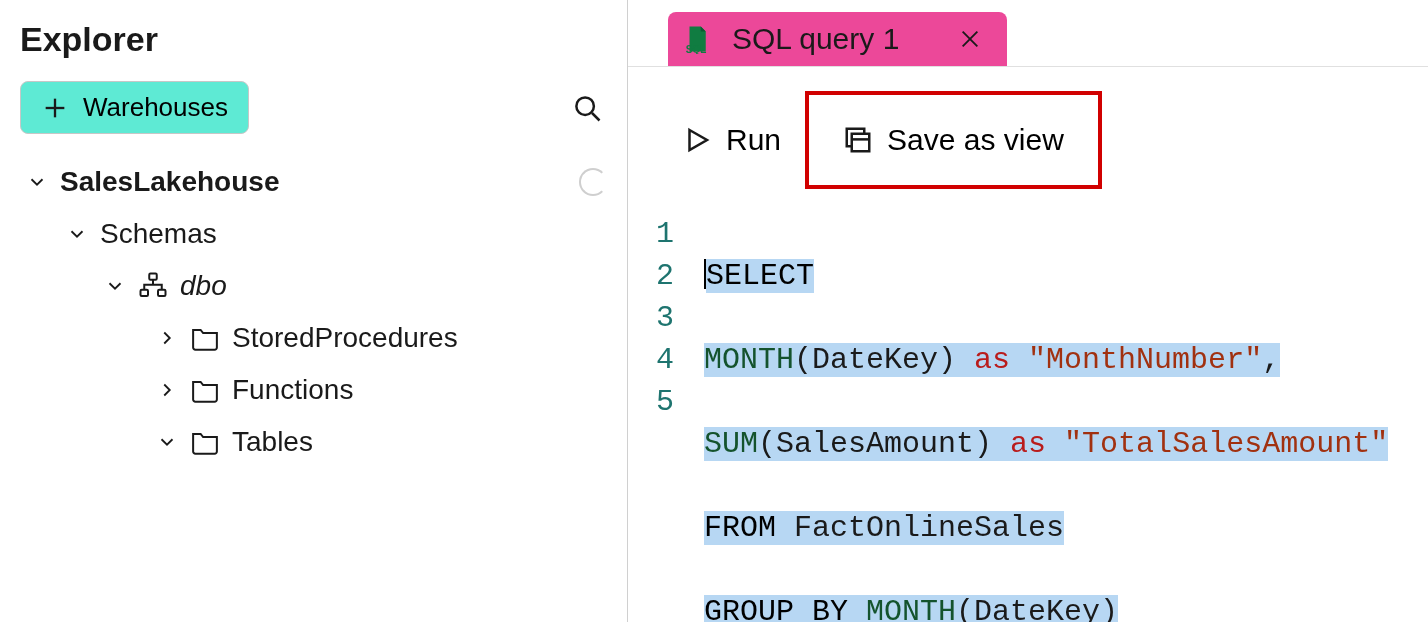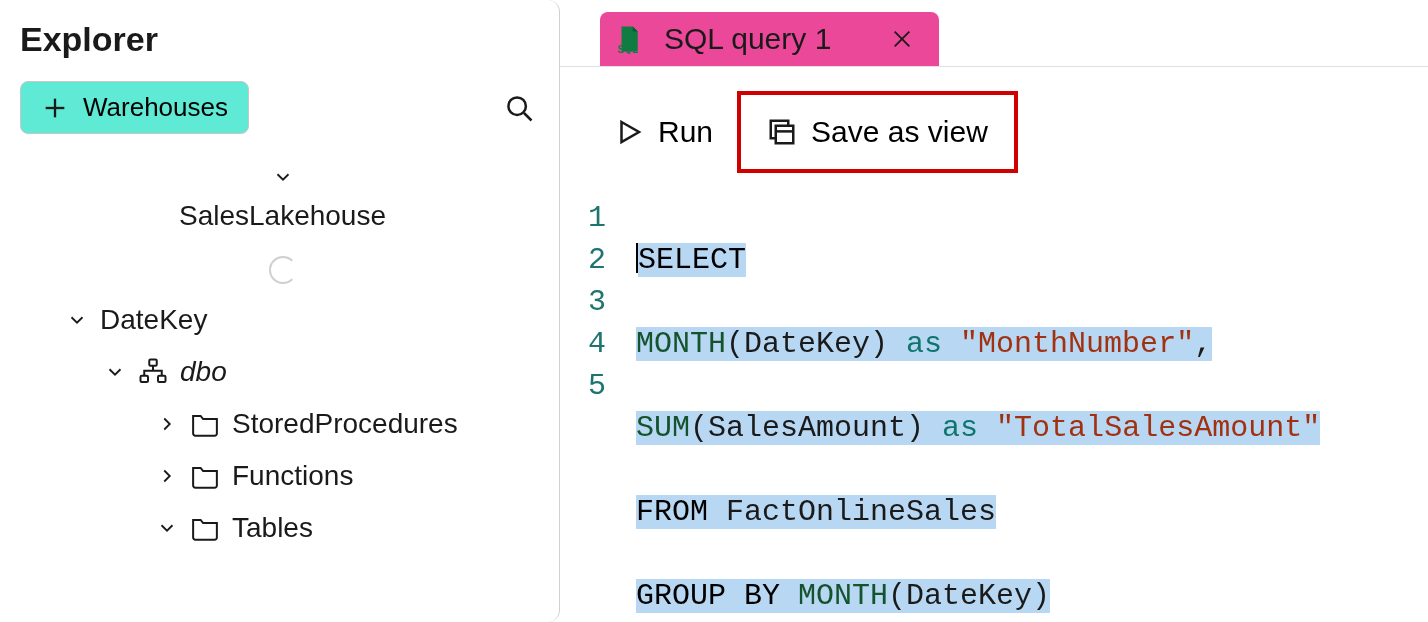--- a/index.html
+++ b/index.html
@@ -8,26 +8,25 @@
       font-size: 16px;
       color: #1a1a1a;
       background: #ffffff;
       width: 1428px;
       height: 622px;
       display: flex;
       overflow: hidden;
     }
     
     .explorer {
-      width: 560px;
+      width: 628px;
       border-right: 1.5px solid #d0d0d0;
       padding: 20px 20px 0 20px;
       display: flex;
       flex-direction: column;
-      border-radius: 12px;
     }
     .explorer-title {
       font-size: 34px;
       font-weight: 700;
       margin-bottom: 22px;
     }
     .explorer-headrow {
       display: flex;
       align-items: center;
       justify-content: space-between;
@@ -54,21 +53,21 @@
 
     .tree { font-size: 28px; }
     .tree-row {
       display: flex;
       align-items: center;
       gap: 12px;
       padding: 10px 0;
       cursor: pointer;
     }
     .tree-row .label { white-space: nowrap; }
-    .tree-row.db   { padding-left: 6px;  font-weight: 400; flex-direction: column; }
+    .tree-row.db   { padding-left: 6px;  font-weight: 700; }
     .tree-row.lvl1 { padding-left: 46px; }
     .tree-row.lvl2 { padding-left: 84px; font-style: italic; }
     .tree-row.lvl3 { padding-left: 136px; }
     .spacer { flex: 1; }
     .spinner {
       width: 28px; height: 28px;
       border: 2.4px solid #cfcfcf;
       border-right-color: transparent;
       border-radius: 50%;
     }
@@ -115,42 +114,42 @@
       align-items: center;
       gap: 14px;
       padding: 8px 14px;
       background: transparent;
       border: none;
       cursor: pointer;
       font-size: 30px;
     }
     .highlight-box {
       border: 4px solid #d10000;
-      padding: 12px;
+      padding: 20px;
     }
     .tbtn svg { width: 30px; height: 30px; }
 
     
     .code-area {
       display: flex;
       padding-left: 28px;
       font-family: Consolas, "Courier New", monospace;
       font-size: 30px;
       line-height: 42px;
     }
     .gutter {
       color: #1e746f;
       text-align: right;
       padding-right: 30px;
       user-select: none;
     }
     .code { white-space: pre; }
     .code .kw   { color: #000000; }
     .code .fn   { color: #14532d; }
-    .code .as   { color: #0f766e; }
+    .code .as   { color: #b91c1c; }
     .code .str  { color: #a13110; }
     .code .sel  { background: #b7d7f3; }
     .code .cursor {
       display: inline-block;
       width: 0;
       border-left: 2px solid #000;
       height: 1em;
       vertical-align: text-top;
     }
   </style>
@@ -184,21 +183,21 @@
         </svg>
       <span class="label">SalesLakehouse</span>
       <span class="spacer"></span>
       <span class="spinner"></span>
     </div>
 
     <div class="tree-row lvl1">
       <svg class="chev" viewBox="0 0 24 24">
           <polyline points="6 9 12 15 18 9" fill="none" stroke="#1a1a1a" stroke-width="2"></polyline>
         </svg>
-      <span class="label">DateKey</span>
+      <span class="label">Schemas</span>
     </div>
 
     <div class="tree-row lvl2">
       <svg class="chev" viewBox="0 0 24 24">
           <polyline points="6 9 12 15 18 9" fill="none" stroke="#1a1a1a" stroke-width="2"></polyline>
         </svg>
       <svg class="tree-icon" viewBox="0 0 24 24">
         <rect x="9" y="2" width="6" height="5" rx="1" fill="none" stroke="#1a1a1a" stroke-width="1.6"></rect>
         <rect x="2" y="15" width="6" height="5" rx="1" fill="none" stroke="#1a1a1a" stroke-width="1.6"></rect>
         <rect x="16" y="15" width="6" height="5" rx="1" fill="none" stroke="#1a1a1a" stroke-width="1.6"></rect>

